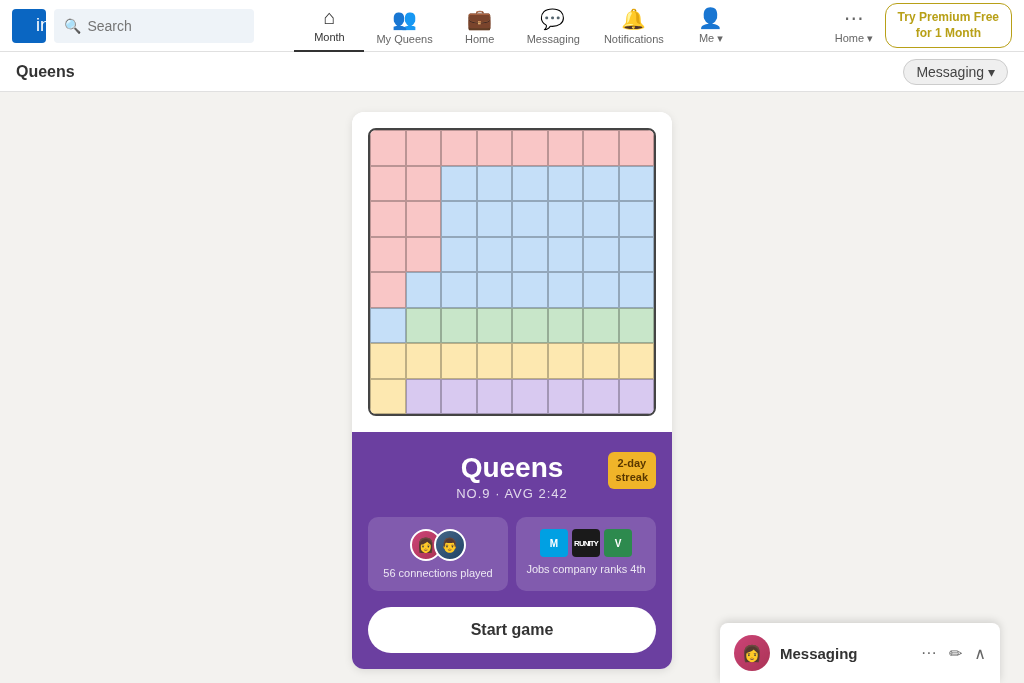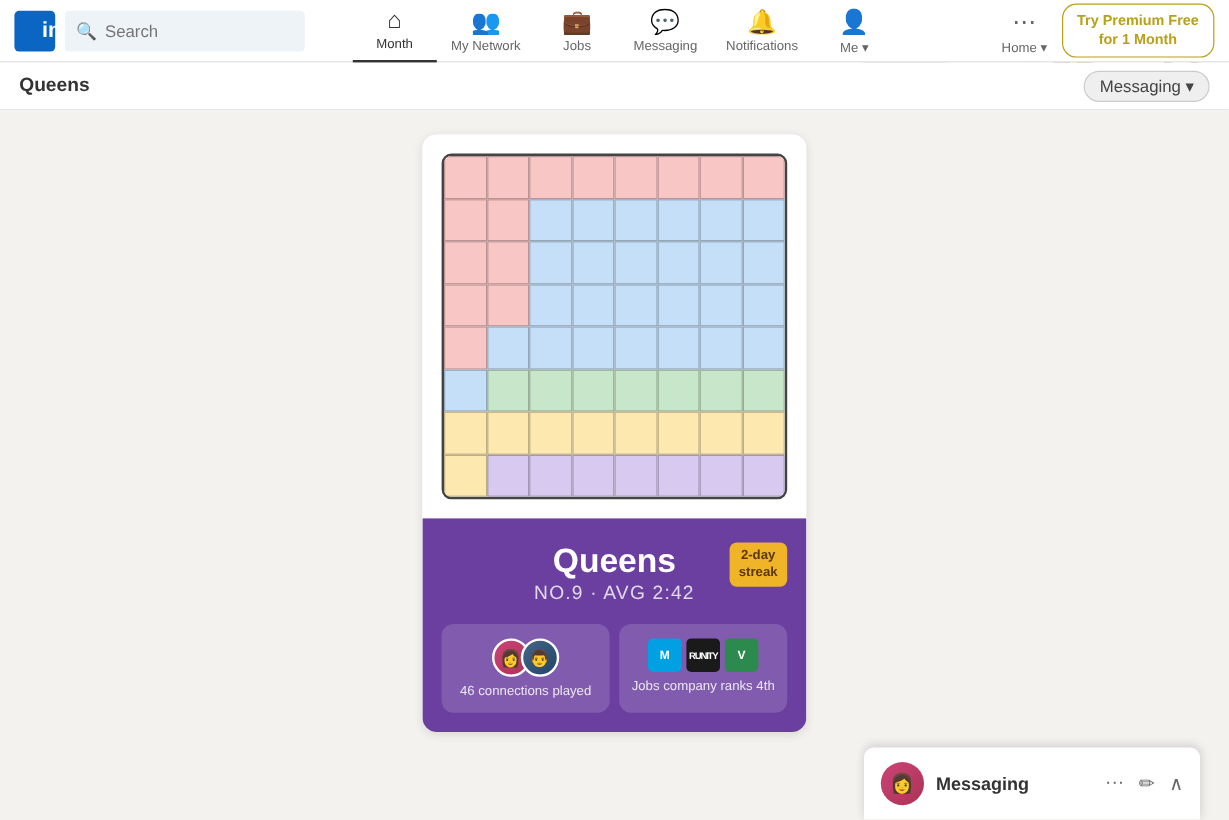--- a/index.html
+++ b/index.html
@@ -14,21 +14,21 @@
       height: 52px;
       padding: 0 12px;
       position: fixed; top: 0; left: 0; right: 0;
       z-index: 100;
     }
     .nav-logo {
       width: 34px; height: 34px;
       background: #0a66c2;
       border-radius: 4px;
       display: flex; align-items: center; justify-content: center;
-      color: #fff; font-weight: 700; font-size: 18px;
+      color: #fff; font-weight: 400; font-size: 18px;
       flex-shrink: 0;
       padding-left: 28px;
     }
     .nav-search {
       display: flex; align-items: center;
       background: #eef3f8;
       border-radius: 4px;
       padding: 6px 10px;
       margin-left: 8px;
       width: 200px;
@@ -196,21 +196,21 @@
       color: #5a3800;
       border-radius: 6px;
       padding: 4px 8px;
       font-size: 11px;
       font-weight: 700;
       text-align: center;
       line-height: 1.3;
     }
     .game-subtitle {
       text-align: center;
-      font-size: 16px;
+      font-size: 13px;
       color: rgba(255,255,255,0.8);
       margin-top: 2px;
       letter-spacing: 1px;
     }
 
     .game-stats {
       display: flex;
       margin-top: 16px;
       gap: 8px;
     }
@@ -306,25 +306,25 @@
     <input type="text" placeholder="Search" style="">
   </div>
 
   <div class="nav-center">
     <a class="nav-item active">
       <span class="nav-icon">⌂</span>
       <span class="nav-label">Month</span>
     </a>
     <a class="nav-item">
       <span class="nav-icon">👥</span>
-      <span class="nav-label">My Network</span>
+      <span class="nav-label">My Queens</span>
     </a>
     <a class="nav-item">
       <span class="nav-icon">💼</span>
-      <span class="nav-label">Jobs</span>
+      <span class="nav-label">Home</span>
     </a>
     <a class="nav-item">
       <span class="nav-icon">💬</span>
       <span class="nav-label">Messaging</span>
     </a>
     <a class="nav-item">
       <span class="nav-icon">🔔</span>
       <span class="nav-label">Notifications</span>
     </a>
     <a class="nav-item">
@@ -429,32 +429,33 @@
         </div>
         <div class="streak-badge">2-day<br>streak</div>
       </div>
 
       <div class="game-stats">
         <div class="stat-box">
           <div class="stat-avatars">
             <div class="avatar-circle avatar-f">👩</div>
             <div class="avatar-circle avatar-m">👨</div>
           </div>
-          <div class="stat-label">46 connections played</div>
+          <div class="stat-label">56 connections played</div>
         </div>
         <div class="stat-box">
           <div class="company-logos">
             <div class="company-logo logo-1">M</div>
             <div class="company-logo logo-2">RUNITY</div>
             <div class="company-logo logo-3">V</div>
           </div>
           <div class="stat-label">Jobs company ranks 4th</div>
         </div>
       </div>
 
+      <button class="start-btn">Start game</button>
     </div>
   </div>
 </div>
 
 <div class="messaging-widget">
   <div class="msg-avatar">👩</div>
   <span class="msg-title">Messaging</span>
   <div class="msg-actions">
     <span>···</span>
     <span>✏</span>

